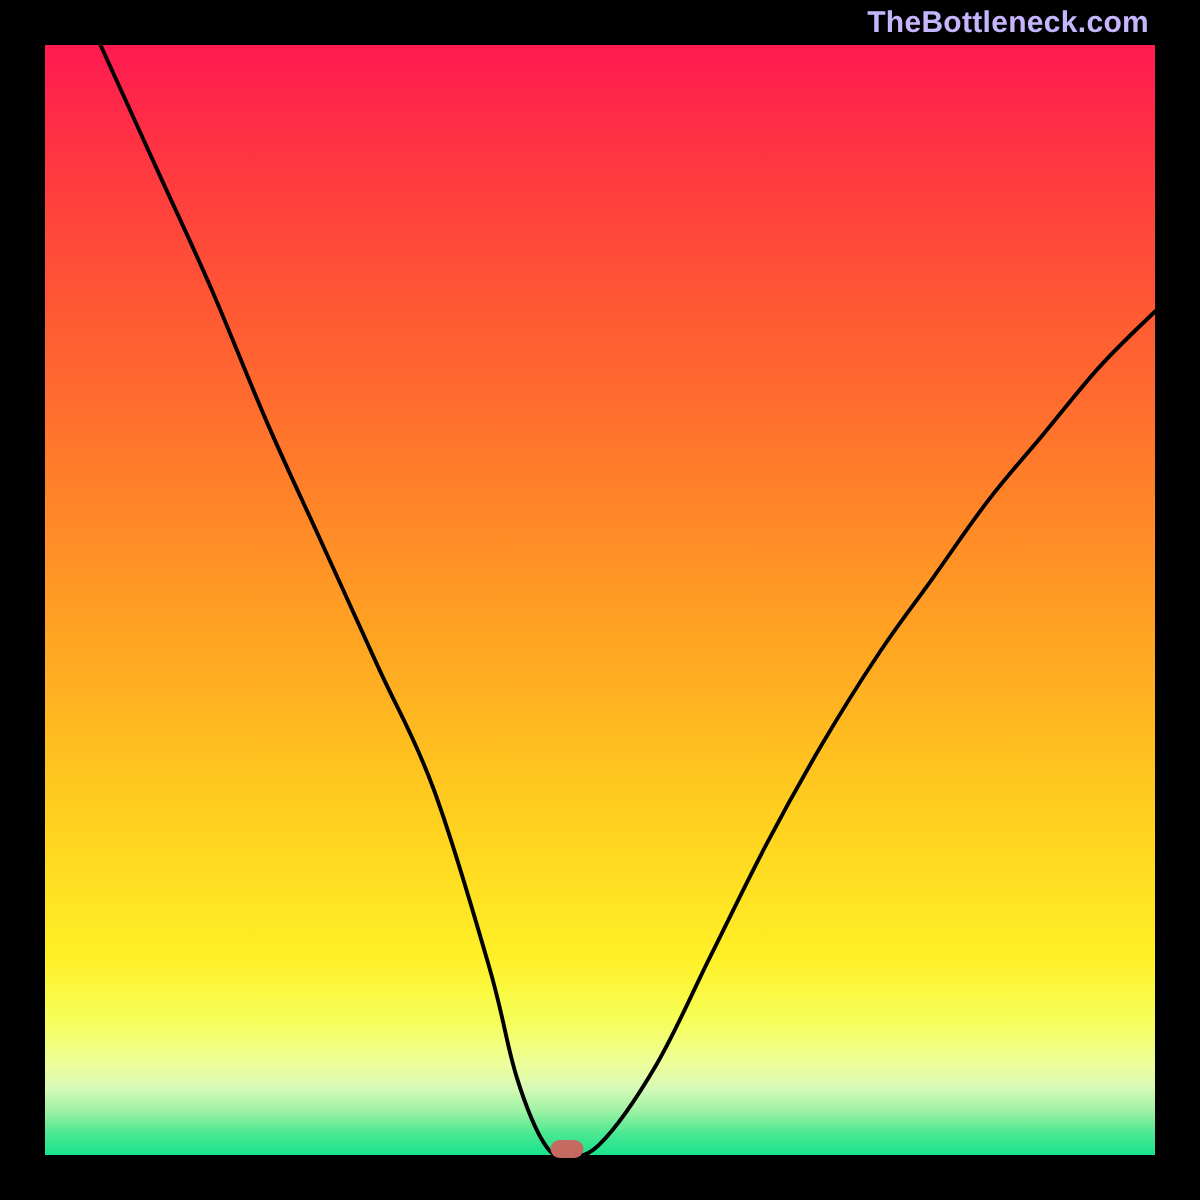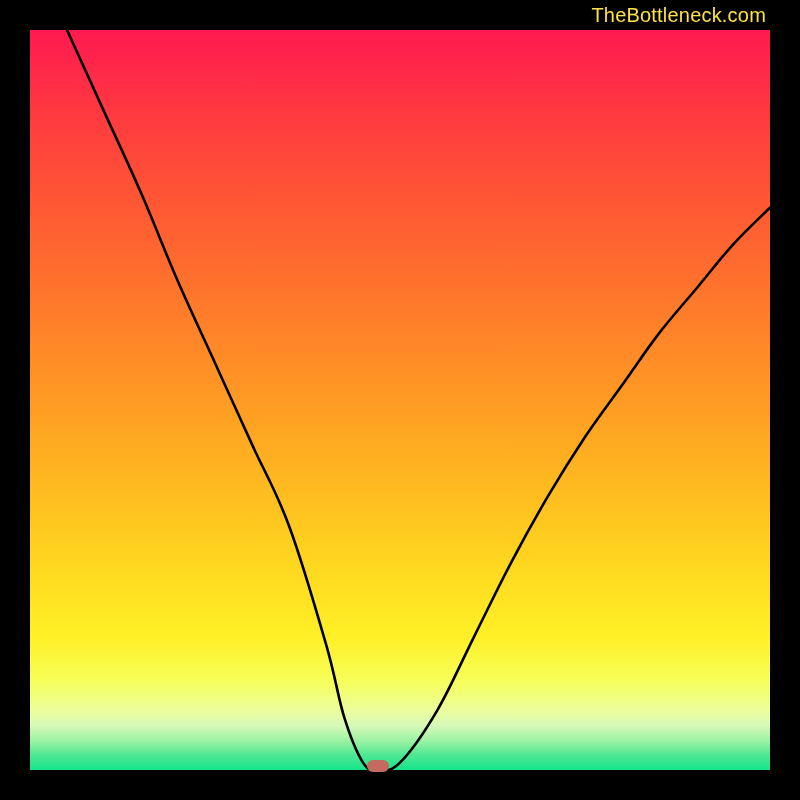--- a/index.html
+++ b/index.html
@@ -40,23 +40,23 @@
       #d6f9b7 94%,
       #9ef2a4 96%,
       #4ee893 98%,
       #17e38b 100%
     );
   }
   .watermark {
     position: absolute;
     top: 4px;
     right: 34px;
-    color: #fde047;
+    color: #c4b5fd;
     font-size: 20px;
-    font-weight: 400;
+    font-weight: 700;
     letter-spacing: 0.2px;
     user-select: none;
   }
   svg.curve {
     position: absolute;
     left: 0;
     top: 0;
     width: 740px;
     height: 740px;
   }

